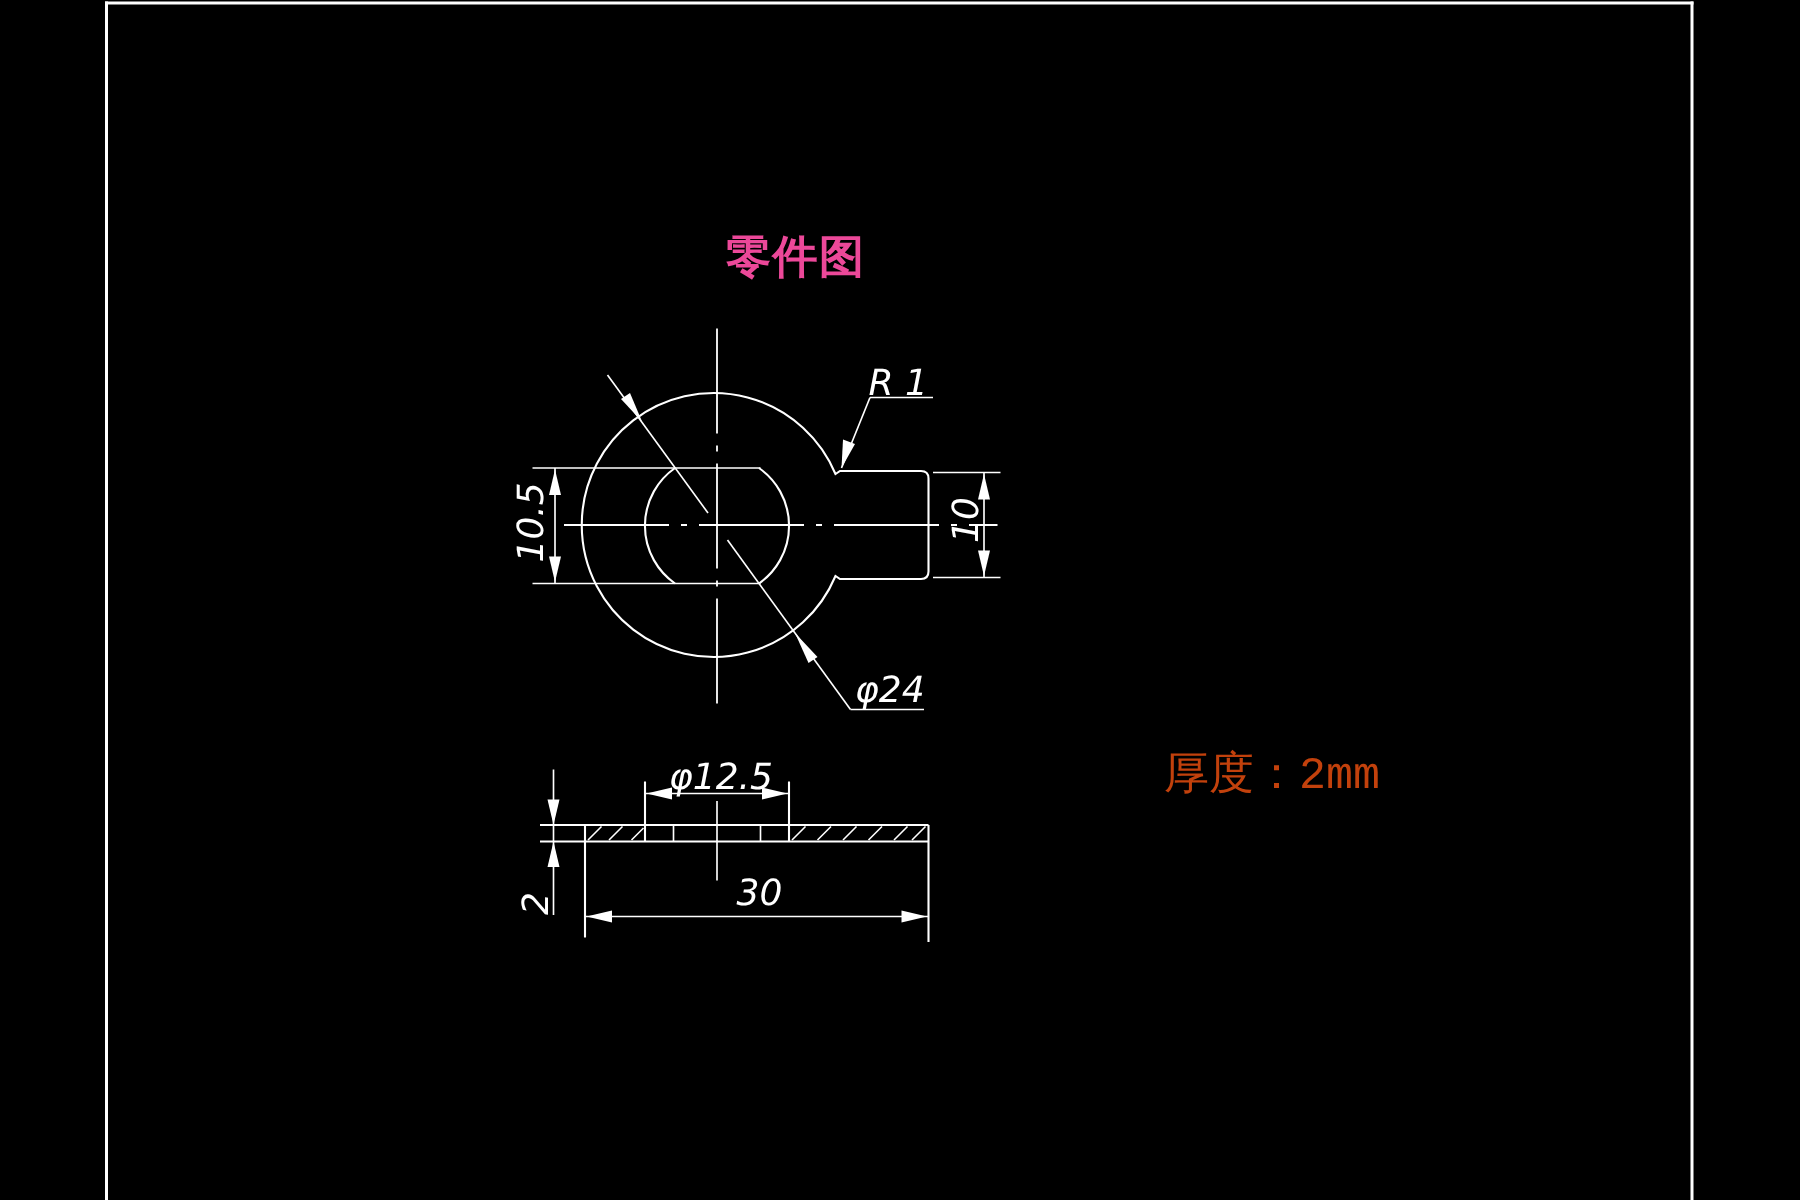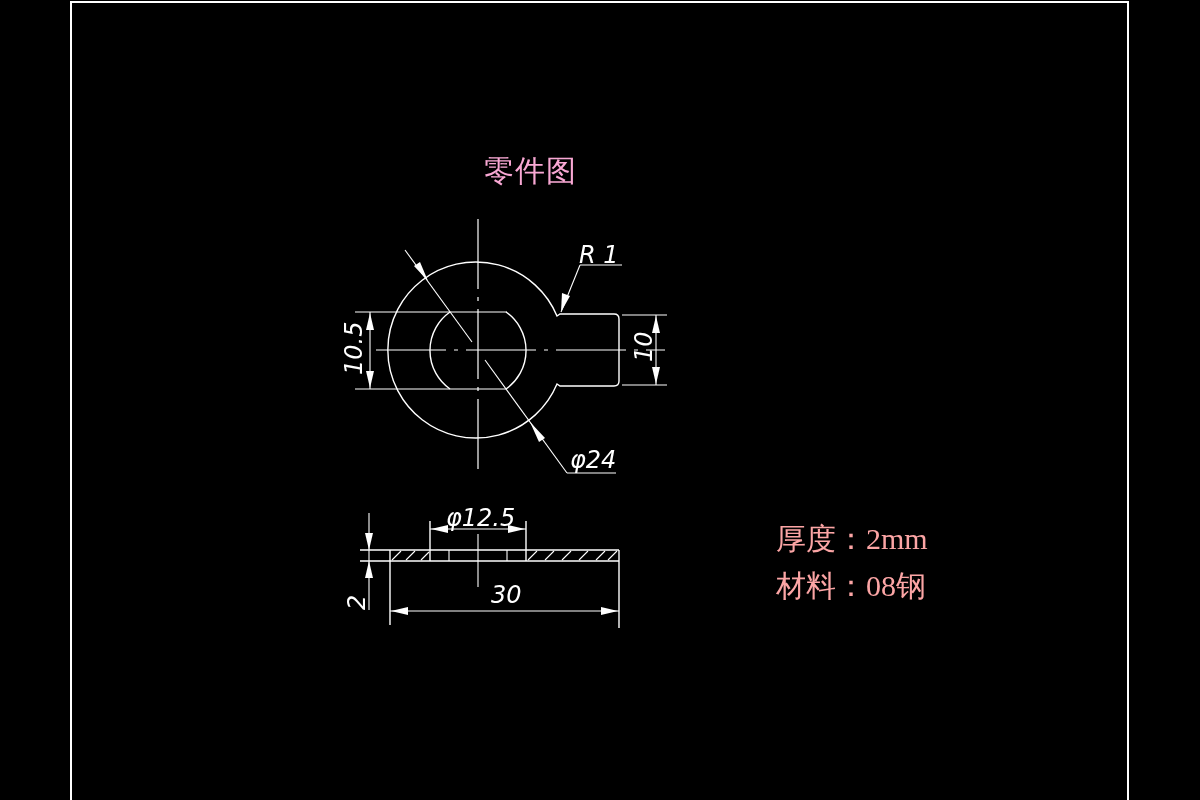--- a/index.html
+++ b/index.html
@@ -5,22 +5,22 @@
     html, body { margin: 0; padding: 0; background: #000000; }
     body { width: 1200px; height: 800px; overflow: hidden; position: relative; font-family: "DejaVu Sans", sans-serif; }
     #canvas { position: absolute; left: 0; top: 0; width: 1200px; height: 800px; }
     .frame { position: absolute; left: 70px; top: 1px; width: 1059px; height: 810px; border: 2px solid #ffffff; border-bottom: none; box-sizing: border-box; }
     svg { position: absolute; left: 0; top: 0; }
     .ln { stroke: #ffffff; stroke-width: 1.4; fill: none; }
     .ln-thin { stroke: #ffffff; stroke-width: 1.1; fill: none; }
     .center { stroke: #ffffff; stroke-width: 1.2; fill: none; stroke-dasharray: 70 8 4 8; }
     .arrow { fill: #ffffff; stroke: none; }
     .dimtxt { fill: #ffffff; font-family: "DejaVu Sans", sans-serif; font-style: italic; font-weight: 200; font-size: 24px; }
-    .title { position: absolute; left: 484px; top: 151px; color: #f9a8d4; font-family: "DejaVu Sans", sans-serif; font-weight: normal; font-size: 30px; letter-spacing: 1px; }
-    .notes { position: absolute; left: 776px; top: 515px; color: #fca5a5; font-family: Liberation Serif, serif; font-size: 30px; line-height: 47px; }
+    .title { position: absolute; left: 484px; top: 151px; color: #ec4899; font-family: "DejaVu Sans", sans-serif; font-weight: bold; font-size: 30px; letter-spacing: 1px; }
+    .notes { position: absolute; left: 776px; top: 495px; color: #c2410c; font-family: Liberation Mono, monospace; font-size: 30px; line-height: 47px; }
     .note-line { white-space: nowrap; }
   </style>
 </head>
 <body>
 
 <div id="canvas">
   <div class="frame"></div>
 
   <div class="title">零件图</div>
 
@@ -116,15 +116,14 @@
 
       <line class="ln-thin" x1="369" y1="513" x2="369" y2="610"></line>
       <polygon class="arrow" points="369,550 365,533 373,533"></polygon>
       <polygon class="arrow" points="369,561 365,578 373,578"></polygon>
       <text class="dimtxt" transform="translate(365,610) rotate(-90)">2</text>
     </g>
   </svg>
 
   <div class="notes">
     <div class="note-line">厚度：2mm</div>
-    <div class="note-line">材料：08钢</div>
   </div>
 </div>
 
 </body></html>

